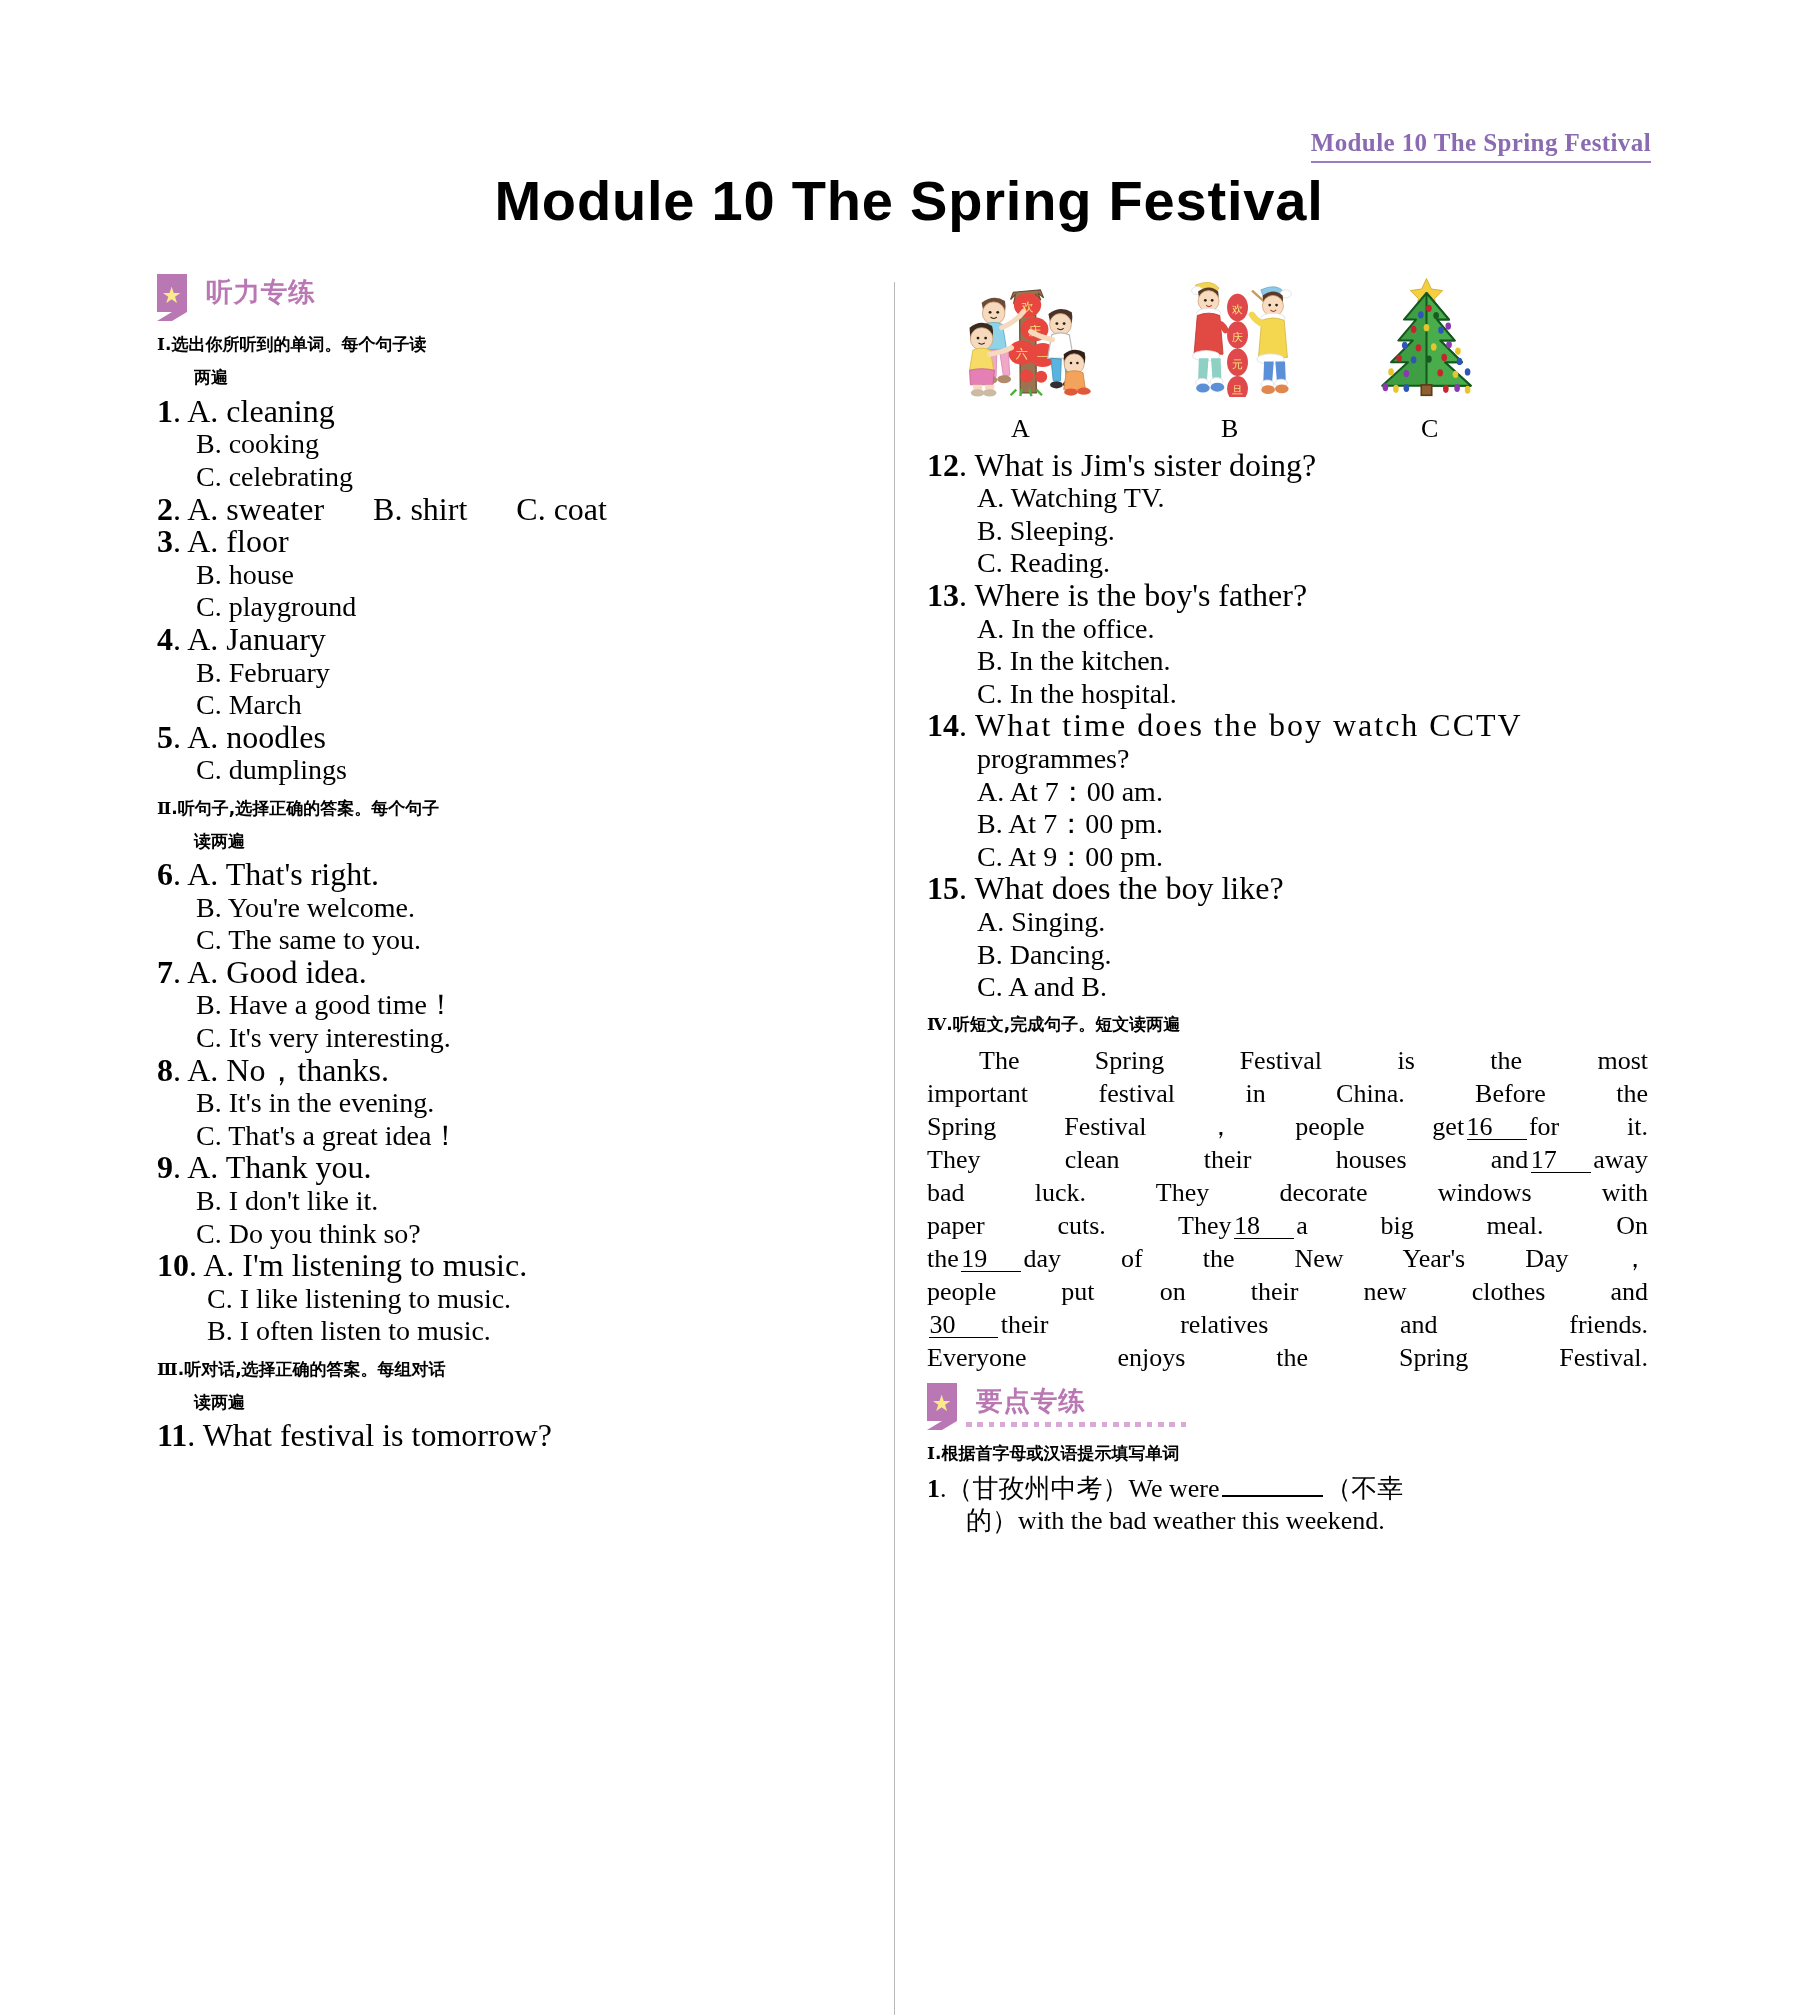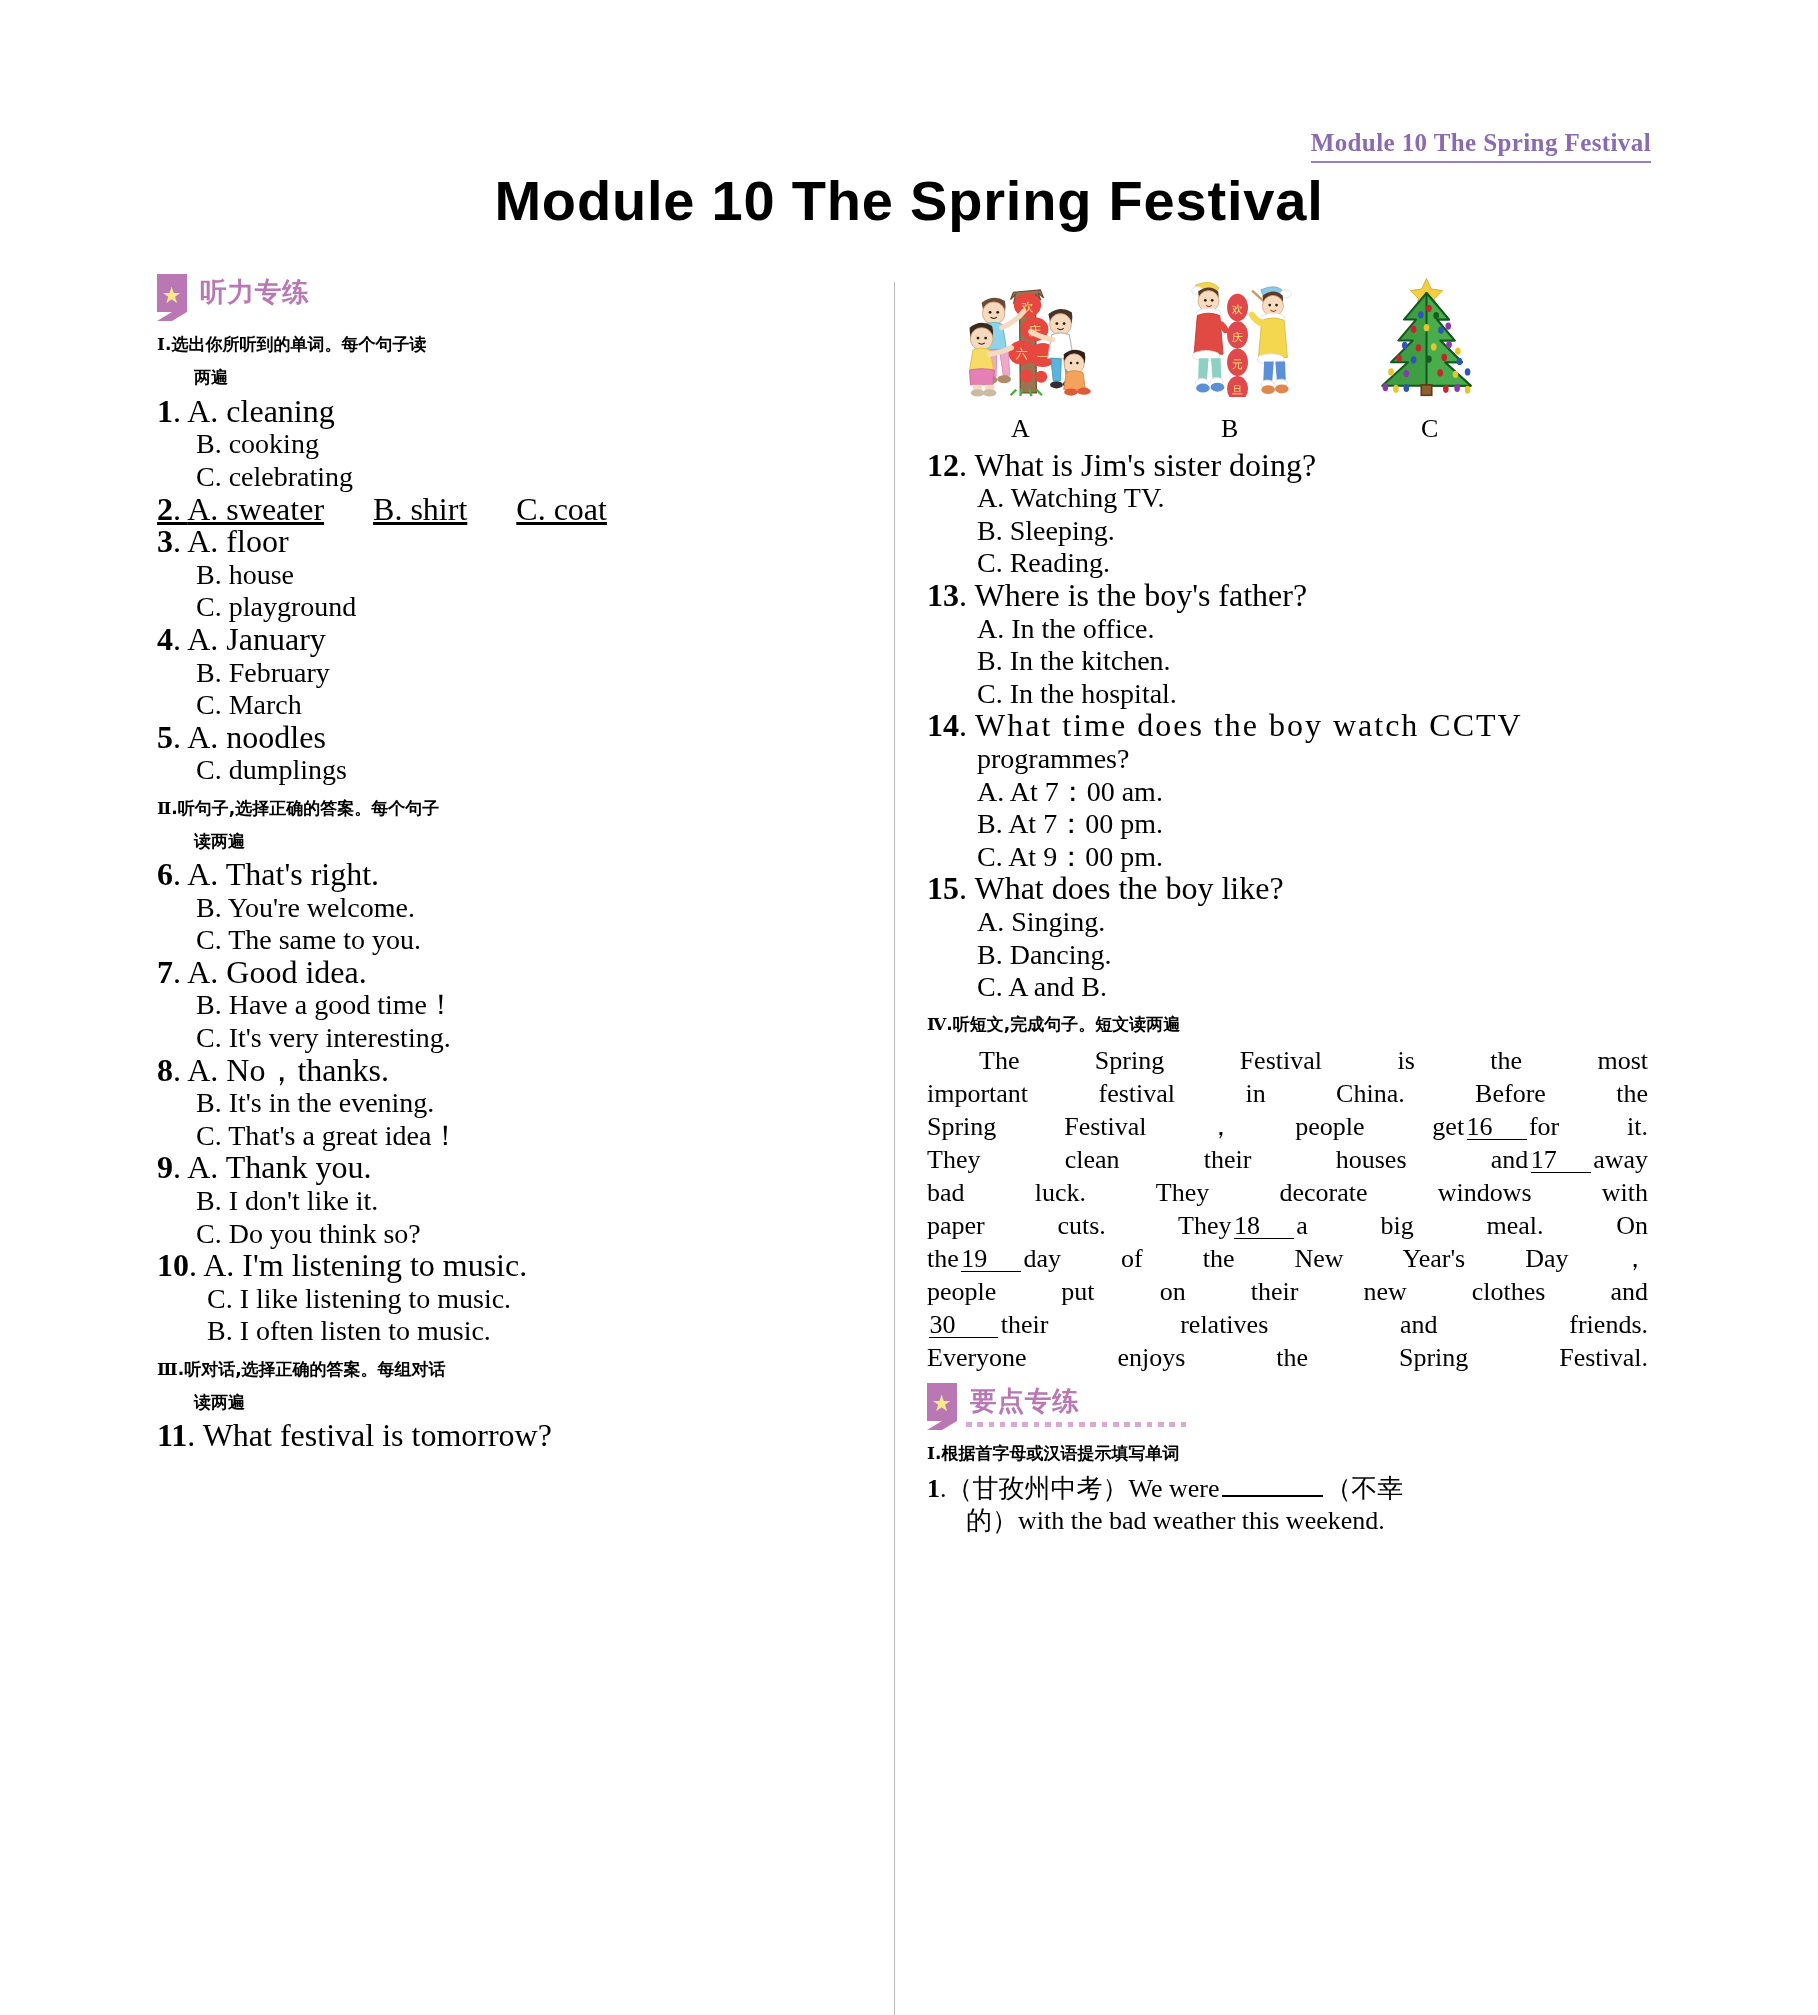--- a/index.html
+++ b/index.html
@@ -61,21 +61,21 @@
     left:0;border-width:0 0 9.7px 15px;border-color:transparent transparent #b978b3 transparent;
   }
   .bookmark .bm-notch-r{
     left:15px;border-width:9.7px 15px 0 0;border-color:#b978b3 transparent transparent transparent;
   }
   .bookmark .bm-star{
     position:absolute;left:4.4px;top:10.5px;
     font-size:22.6px;line-height:22.6px;color:#fbe98a;
   }
   .bannerhead .bh-label{
-    position:absolute;left:43px;top:2.4px;
+    position:absolute;left:49px;top:2.4px;
     font-family:"DejaVu Sans","Liberation Sans",sans-serif;
     font-weight:bold;font-size:26.6px;line-height:31px;
     color:#b978b3;letter-spacing:0.8px;white-space:nowrap;
   }
   .bannerhead .bh-dots{
     position:absolute;left:39px;top:39px;height:5.6px;width:226px;
     background-image:repeating-linear-gradient(to right,#d9a8d4 0,#d9a8d4 5.6px,transparent 5.6px,transparent 11.3px);
   }
 
   
@@ -96,21 +96,21 @@
     position:relative;
   }
   .q .qn{font-weight:bold;}
   .q .stem{}
   .opt{
     font-size:28px;line-height:31px;
     padding-left:39px;
     margin:0 0 1.6px 0;
     white-space:nowrap;
   }
-  .q.inline{white-space:nowrap;text-decoration:underline;}
+  .q.inline{white-space:nowrap;}
   .q.inline .sp1{display:inline-block;width:49px;}
   .q.inline .sp2{display:inline-block;width:49px;}
 
   
   .opt.deep{padding-left:50px;}
 
   
   .picrow{
     position:relative;height:137px;margin:1.6px 0 0 0;
   }

